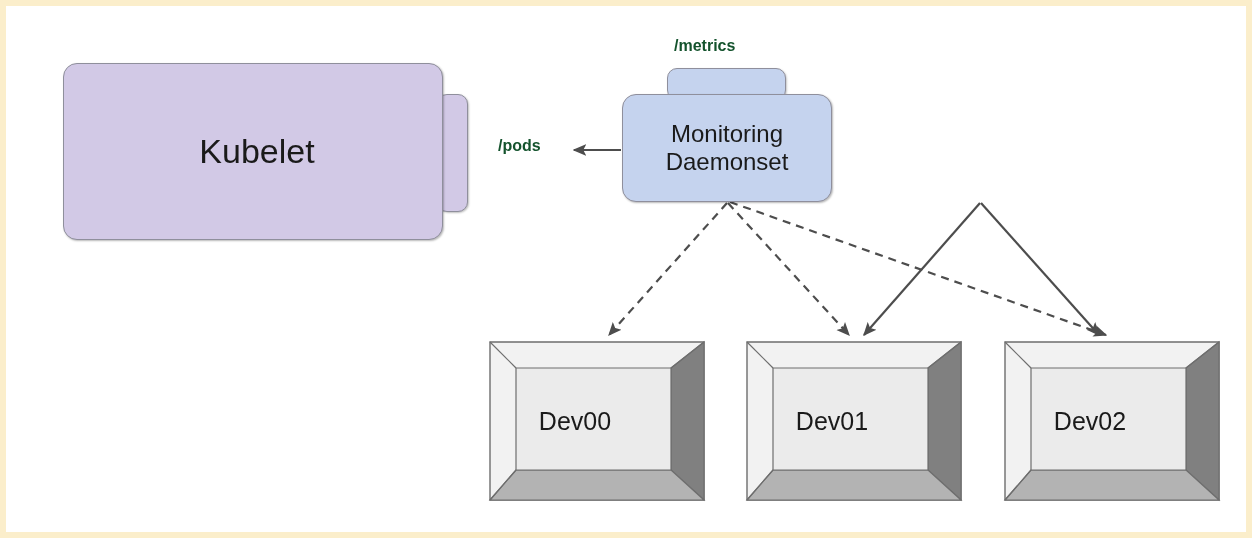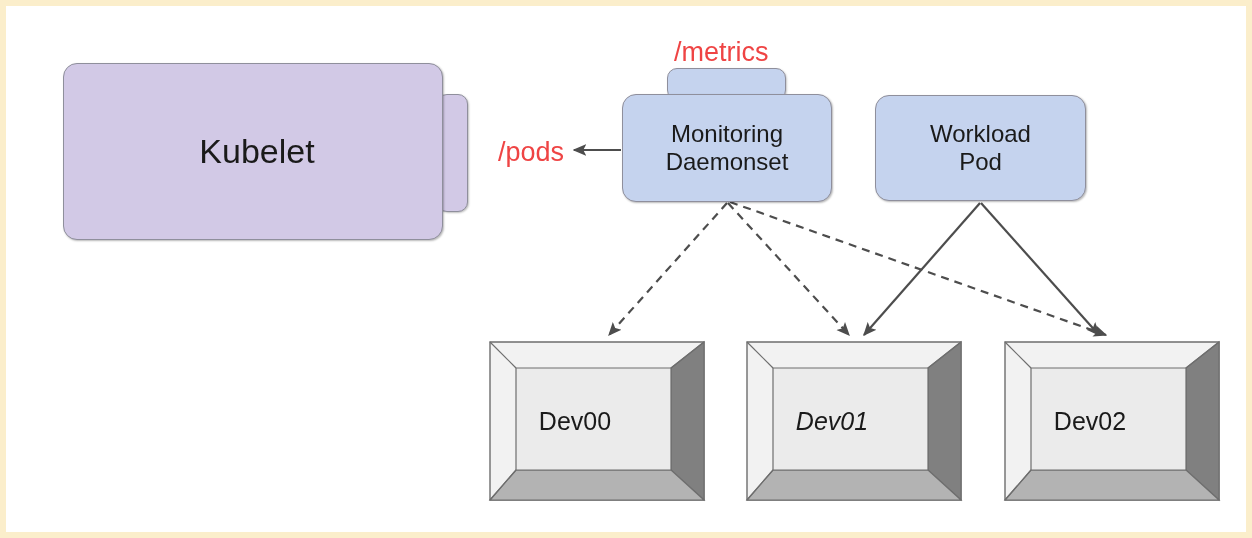--- a/index.html
+++ b/index.html
@@ -64,23 +64,24 @@
     position: absolute;
     box-sizing: border-box;
     background: #c5d3ee;
     border: 1.6px solid #8f8f9c;
     border-radius: 10px;
     box-shadow: 1px 1px 2px rgba(0,0,0,0.22);
   }
 
   .edge-label {
     position: absolute;
-    color: #ef4444;
-    font-size: 27px;
+    color: #14532d;
+    font-size: 16px;
     white-space: nowrap;
+    font-weight: bold;
   }
 
   
   .device {
     position: absolute;
     width: 170px;
     height: 158px;
   }
   .device .dev-label {
     position: absolute;
@@ -129,43 +130,39 @@
 
     <div class="node purple" style="left:57px; top:57px; width:380px; height:177px; font-size:34px; z-index:3;">
       <span>Kubelet</span>
     </div>
 
     <div class="node blue" style="left:616px; top:88px; width:210px; height:108px; font-size:24px; z-index:3;">
       <span>Monitoring
 Daemonset</span>
     </div>
 
-    <div class="node blue" style="left:869px; top:89px; width:211px; height:106px; font-size:24px; z-index:3;">
-      <span>Workload
-Pod</span>
-    </div>
 
     <div class="edge-label" style="left:492px; top:131px; z-index:4;">/pods</div>
 
     <div class="edge-label" style="left:668px; top:31px; z-index:4;">/metrics</div>
 
     <div class="device" style="left:484px; top:336px; z-index:4;">
       <svg class="layer" viewBox="0 0 214 158" style="width:214px;height:158px;">
         <polygon points="0,0 214,0 214,158 0,158" fill="#f2f2f2" stroke="#6e6e6e" stroke-width="1.4"></polygon>
         <polygon points="214,0 214,158 181,128 181,26" fill="#808080" stroke="#6e6e6e" stroke-width="1.2"></polygon>
         <polygon points="0,158 214,158 181,128 26,128" fill="#b3b3b3" stroke="#6e6e6e" stroke-width="1.2"></polygon>
         <polygon points="26,26 181,26 181,128 26,128" fill="#ebebeb" stroke="#6e6e6e" stroke-width="1.2"></polygon>
         <line x1="0" y1="0" x2="26" y2="26" stroke="#6e6e6e" stroke-width="1.2"></line>
         <line x1="0" y1="158" x2="26" y2="128" stroke="#6e6e6e" stroke-width="1.2"></line>
         <line x1="214" y1="0" x2="181" y2="26" stroke="#6e6e6e" stroke-width="1.2"></line>
       </svg>
       <div class="dev-label">Dev00</div>
     </div>
 
-    <div class="device" style="left:741px; top:336px; z-index:4;font-style:italic;">
+    <div class="device" style="left:741px; top:336px; z-index:4;">
       <svg class="layer" viewBox="0 0 214 158" style="width:214px;height:158px;">
         <polygon points="0,0 214,0 214,158 0,158" fill="#f2f2f2" stroke="#6e6e6e" stroke-width="1.4"></polygon>
         <polygon points="214,0 214,158 181,128 181,26" fill="#808080" stroke="#6e6e6e" stroke-width="1.2"></polygon>
         <polygon points="0,158 214,158 181,128 26,128" fill="#b3b3b3" stroke="#6e6e6e" stroke-width="1.2"></polygon>
         <polygon points="26,26 181,26 181,128 26,128" fill="#ebebeb" stroke="#6e6e6e" stroke-width="1.2"></polygon>
         <line x1="0" y1="0" x2="26" y2="26" stroke="#6e6e6e" stroke-width="1.2"></line>
         <line x1="0" y1="158" x2="26" y2="128" stroke="#6e6e6e" stroke-width="1.2"></line>
         <line x1="214" y1="0" x2="181" y2="26" stroke="#6e6e6e" stroke-width="1.2"></line>
       </svg>
       <div class="dev-label">Dev01</div>

